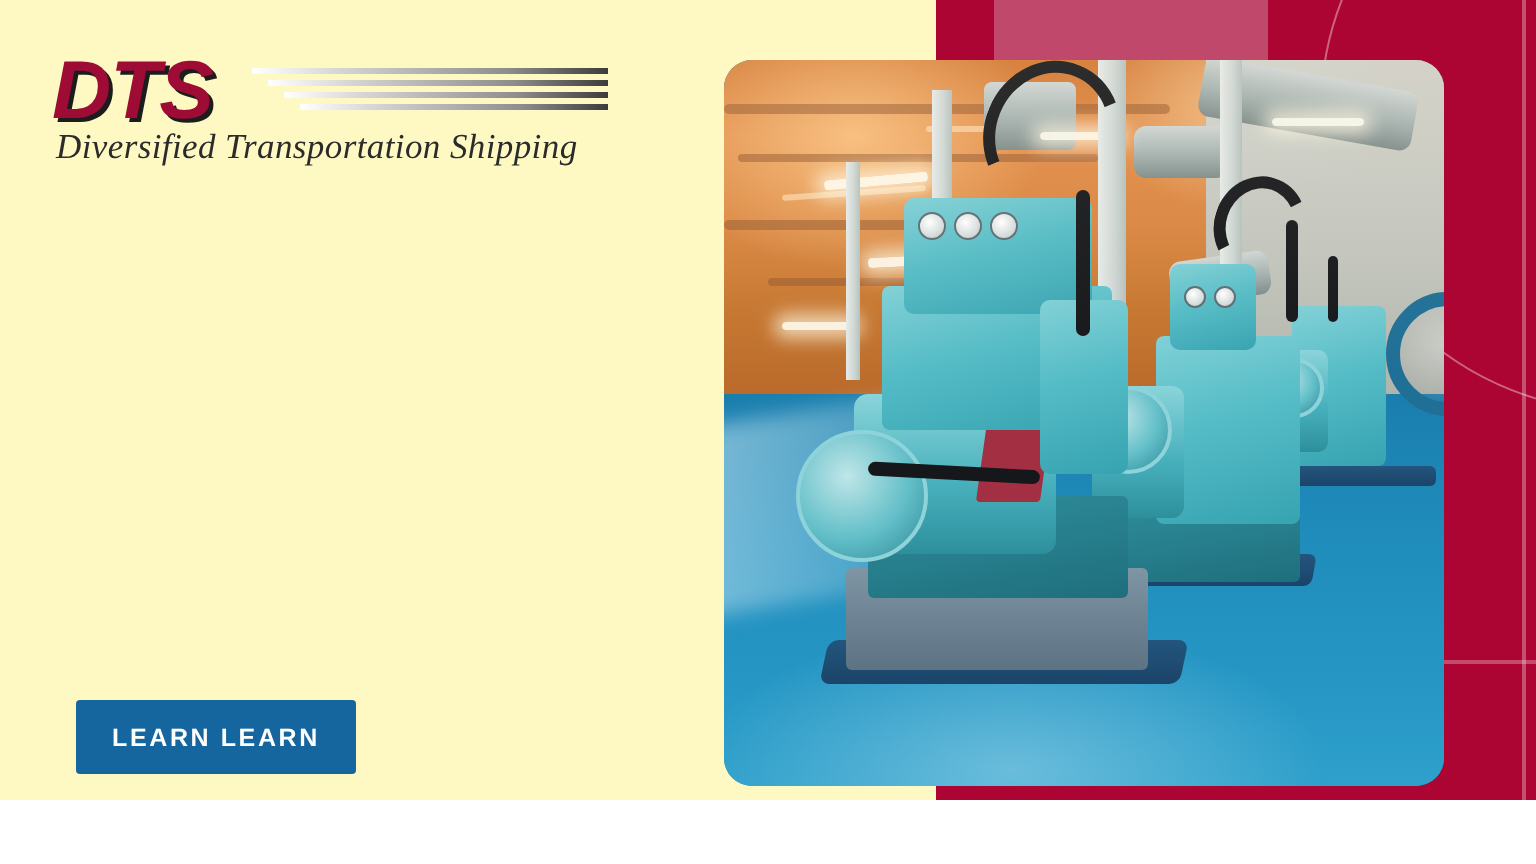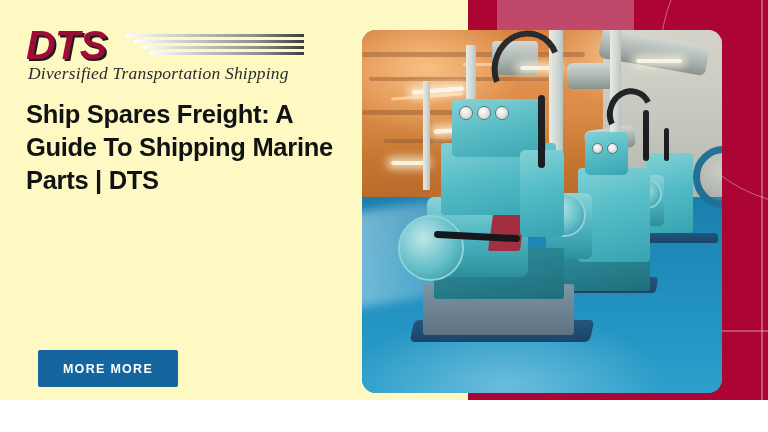--- a/index.html
+++ b/index.html
@@ -334,17 +334,16 @@
     <div class="logo-dts">DTS</div>
     <div class="logo-stripes">
       <div class="stripe" style="top:1px;  width:178px;"></div>
       <div class="stripe" style="top:7px;  width:170px;"></div>
       <div class="stripe" style="top:13px; width:162px;"></div>
       <div class="stripe" style="top:19px; width:154px;"></div>
     </div>
     <div class="logo-tagline">Diversified Transportation Shipping</div>
   </div>
 
-  <h1 class="headline">Ship Spares Freight: A Guide To Shipping Marine Parts | DTS</h1>
-
-  <button class="cta-button">MORE MORE</button>
+
+  <button class="cta-button">LEARN LEARN</button>
 
 </div>
 
 </body></html>

